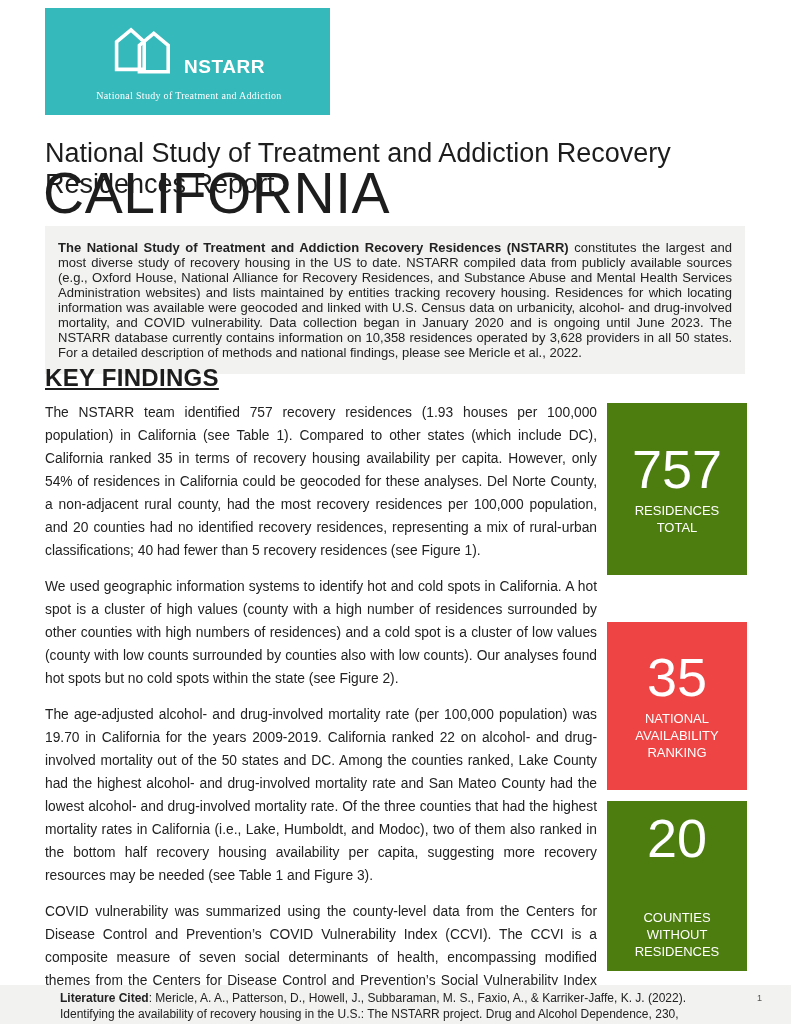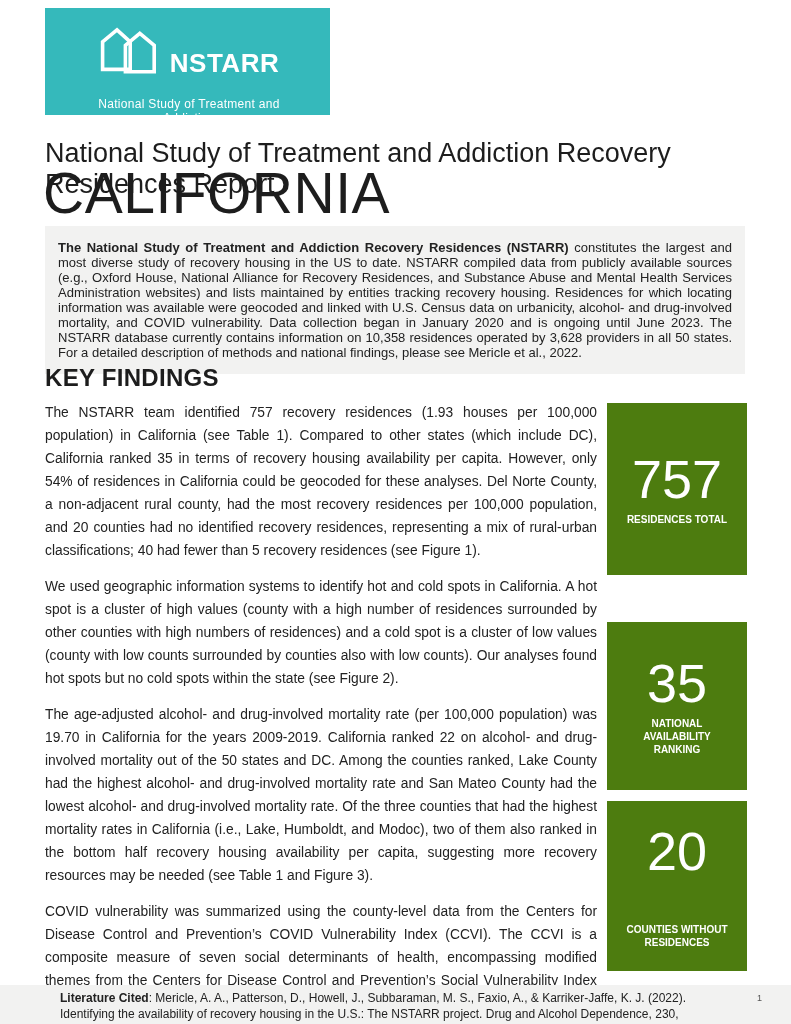--- a/index.html
+++ b/index.html
@@ -5,52 +5,52 @@
   html,body { margin:0; padding:0; background:#ffffff; }
   .page {
     position:relative; width:791px; height:1024px; background:#ffffff;
     font-family:"Liberation Sans", sans-serif; color:#2a2a2a; overflow:hidden;
   }
 
   
   .logo-box { position:absolute; left:45px; top:8px; width:285px; height:107px; background:#35b9bb; }
   .logo-inner { position:absolute; left:38px; top:16px; width:212px; text-align:center; color:#ffffff; }
   .logo-row { display:flex; align-items:flex-end; justify-content:center; gap:5px; }
-  .logo-name { font-size:26px; font-weight:bold; letter-spacing:.5px; line-height:1; padding-bottom:2px; }
-  .logo-tagline { margin-top:19px; font-size:12px; letter-spacing:.3px; }
+  .logo-name { font-size:19px; font-weight:bold; letter-spacing:.5px; line-height:1; padding-bottom:2px; }
+  .logo-tagline { margin-top:12px; font-size:10px; letter-spacing:.3px;font-family:Liberation Serif, serif; }
   .logo-subtitle { margin-top:14px; font-size:13px; letter-spacing:1.2px; }
 
   
   .report-title { position:absolute; left:45px; top:138px; font-size:27px; color:#1d1d1d; }
   .state-title  { position:absolute; left:43px; top:160px; font-size:57px; color:#1d1d1d; letter-spacing:.5px; }
 
   
   .intro-box {
     position:absolute; left:45px; top:226px; width:700px; box-sizing:border-box;
     background:#f2f2f1; padding:14px 13px; font-size:13px; line-height:15px;
     text-align:justify; color:#222;
   }
   .bold { font-weight:bold; }
 
   
-  .kf-heading { position:absolute; left:45px; top:364px; font-size:24px; font-weight:bold; color:#1d1d1d; letter-spacing:.3px; }
+  .kf-heading { position:absolute; left:45px; top:364px; font-size:24px; font-weight:bold; color:#1d1d1d; letter-spacing:.3px;text-decoration:underline; }
 
   .body-col { position:absolute; left:45px; top:401px; width:552px; }
   .body-col p { margin:0 0 13px 0; font-size:13.8px; line-height:23px; text-align:justify; color:#222; }
 
   
   .stat { position:absolute; left:607px; width:140px; display:flex; flex-direction:column;
           align-items:center; justify-content:center; text-align:center; color:#ffffff; }
   .stat-1 { top:403px; height:172px; }
   .stat-2 { top:622px; height:168px; }
   .stat-3 { top:801px; height:170px;gap:38px; }
   .stat-gold { background:#4d7c0f; }
-  .stat-teal { background:#4d7c0f; }
+  .stat-teal { background:#ef4444; }
   .stat-value { font-size:54px; line-height:1; }
-  .stat-label { margin-top:7px; font-size:10px; font-weight:bold; line-height:1.3; padding:0 16px; }
+  .stat-label { margin-top:7px; font-size:13px; font-weight:normal; line-height:1.3; padding:0 16px; }
 
   
   .footer { position:absolute; left:0; top:985px; width:791px; height:39px; background:#f2f2f1; box-sizing:border-box; padding:6px 70px 0 60px; }
   .footer-text { font-size:12px; line-height:15.5px; color:#222; }
   .page-number { position:absolute; right:29px; top:8px; font-size:9px; color:#555; }
 </style>
 </head>
 <body>
 
 <div class="page">

